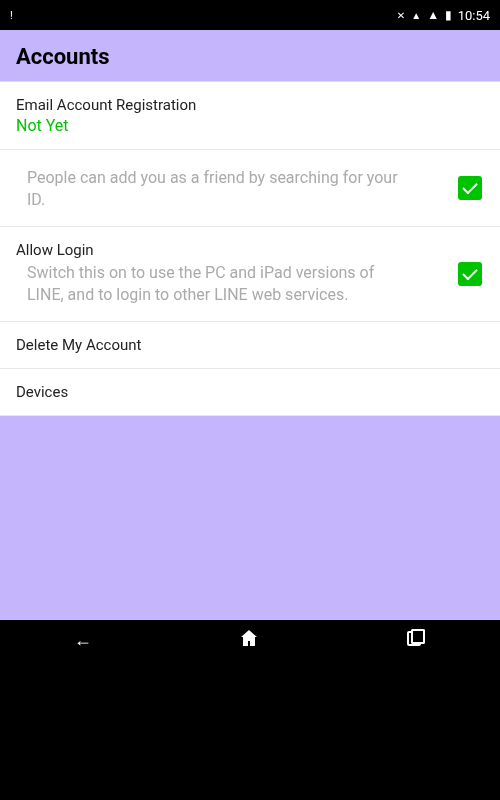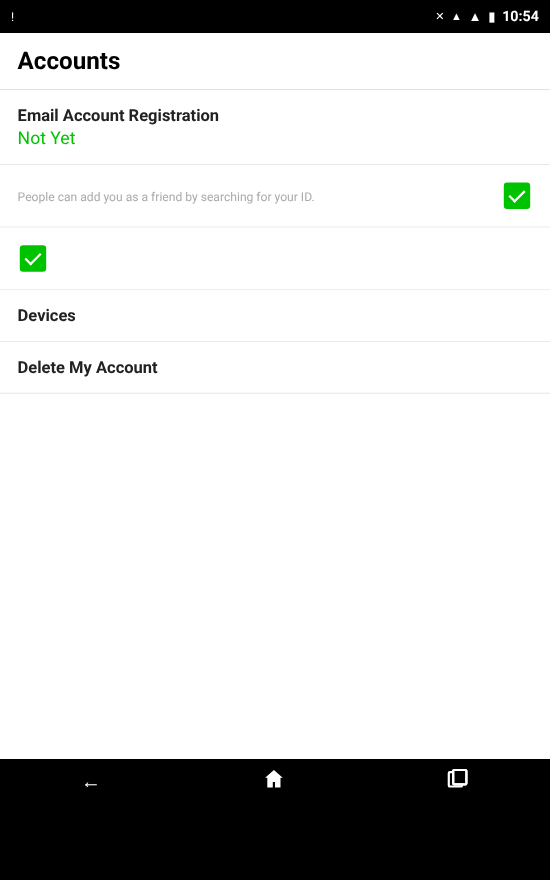--- a/index.html
+++ b/index.html
@@ -29,27 +29,27 @@
 
     .status-bar-left {
       flex: 1;
       display: flex;
       align-items: center;
     }
 
     .status-time {
       color: #fff;
       font-size: 13px;
-      font-weight: 700;
+      font-weight: 400;
     }
 
     .main-content {
       width: 500px;
-      height: 660px;
-      background: #ffffff;
+      height: 590px;
+      background: #c4b5fd;
       overflow-y: auto;
     }
 
     .page-header {
       padding: 14px 16px 12px 16px;
       border-bottom: 1px solid #e0e0e0;
     }
 
     .page-title {
       font-size: 22px;
@@ -66,35 +66,36 @@
       background: #fff;
     }
 
     .list-item-content {
       flex: 1;
     }
 
     .list-item-title {
       font-size: 15px;
       color: #222;
-      font-weight: 700;
+      font-weight: 400;
     }
 
     .list-item-subtitle {
       font-size: 16px;
       color: #00c300;
       margin-top: 2px;
     }
 
     .list-item-desc {
-      font-size: 11px;
+      font-size: 16px;
       color: #aaa;
       margin-top: 3px;
       line-height: 1.4;
       max-width: 380px;
+      margin-left: 11px;
     }
 
     .checkbox-container {
       width: 28px;
       height: 28px;
       display: flex;
       align-items: center;
       justify-content: center;
     }
 
@@ -164,34 +165,38 @@
   <div class="list-item">
     <div class="list-item-content">
       <div class="list-item-desc">People can add you as a friend by searching for your ID.</div>
     </div>
     <div class="checkbox-container">
       <div class="checkbox-checked"></div>
     </div>
   </div>
 
   <div class="list-item">
+    <div class="list-item-content">
+      <div class="list-item-title">Allow Login</div>
+      <div class="list-item-desc">Switch this on to use the PC and iPad versions of LINE, and to login to other LINE web services.</div>
+    </div>
     <div class="checkbox-container">
       <div class="checkbox-checked"></div>
     </div>
   </div>
 
   <div class="list-item">
     <div class="list-item-content">
+      <div class="list-item-title">Delete My Account</div>
+    </div>
+  </div>
+
+  <div class="list-item">
+    <div class="list-item-content">
       <div class="list-item-title">Devices</div>
-    </div>
-  </div>
-
-  <div class="list-item">
-    <div class="list-item-content">
-      <div class="list-item-title">Delete My Account</div>
     </div>
   </div>
 
 </div>
 
 <div class="nav-bar">
   <div class="nav-btn">
     <span style="font-size:18px;">←</span>
   </div>
   <div class="nav-btn">

